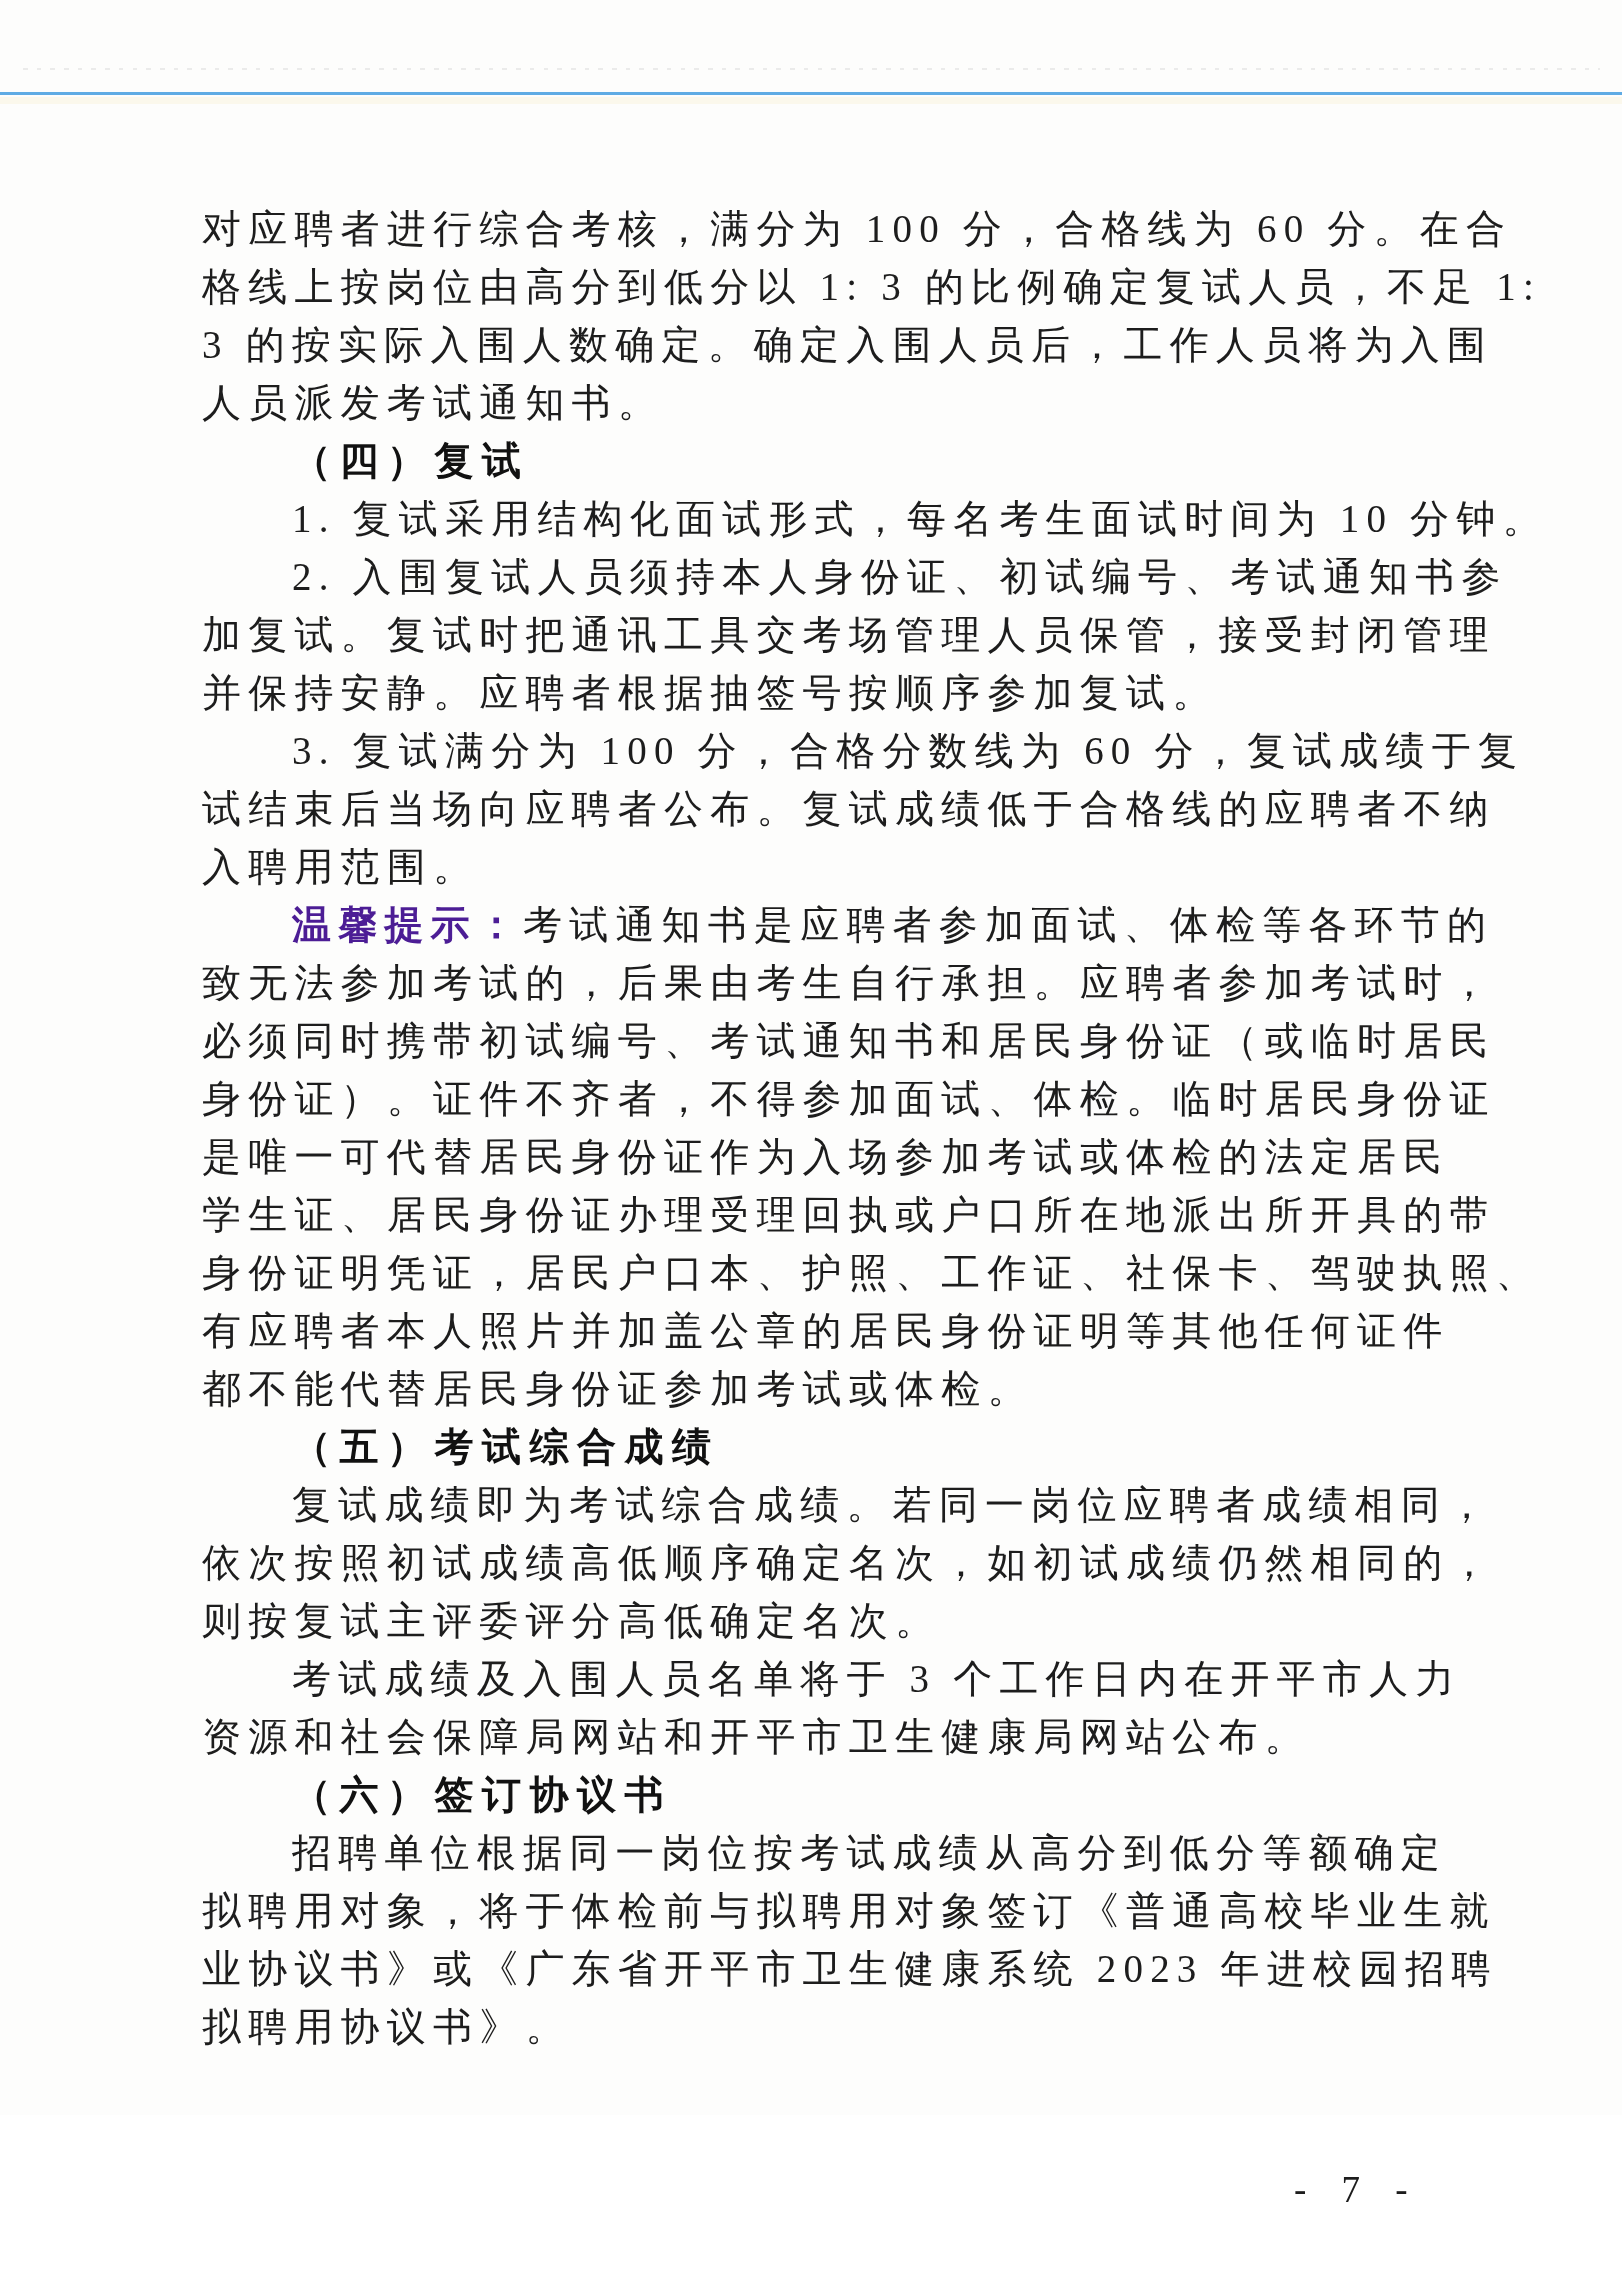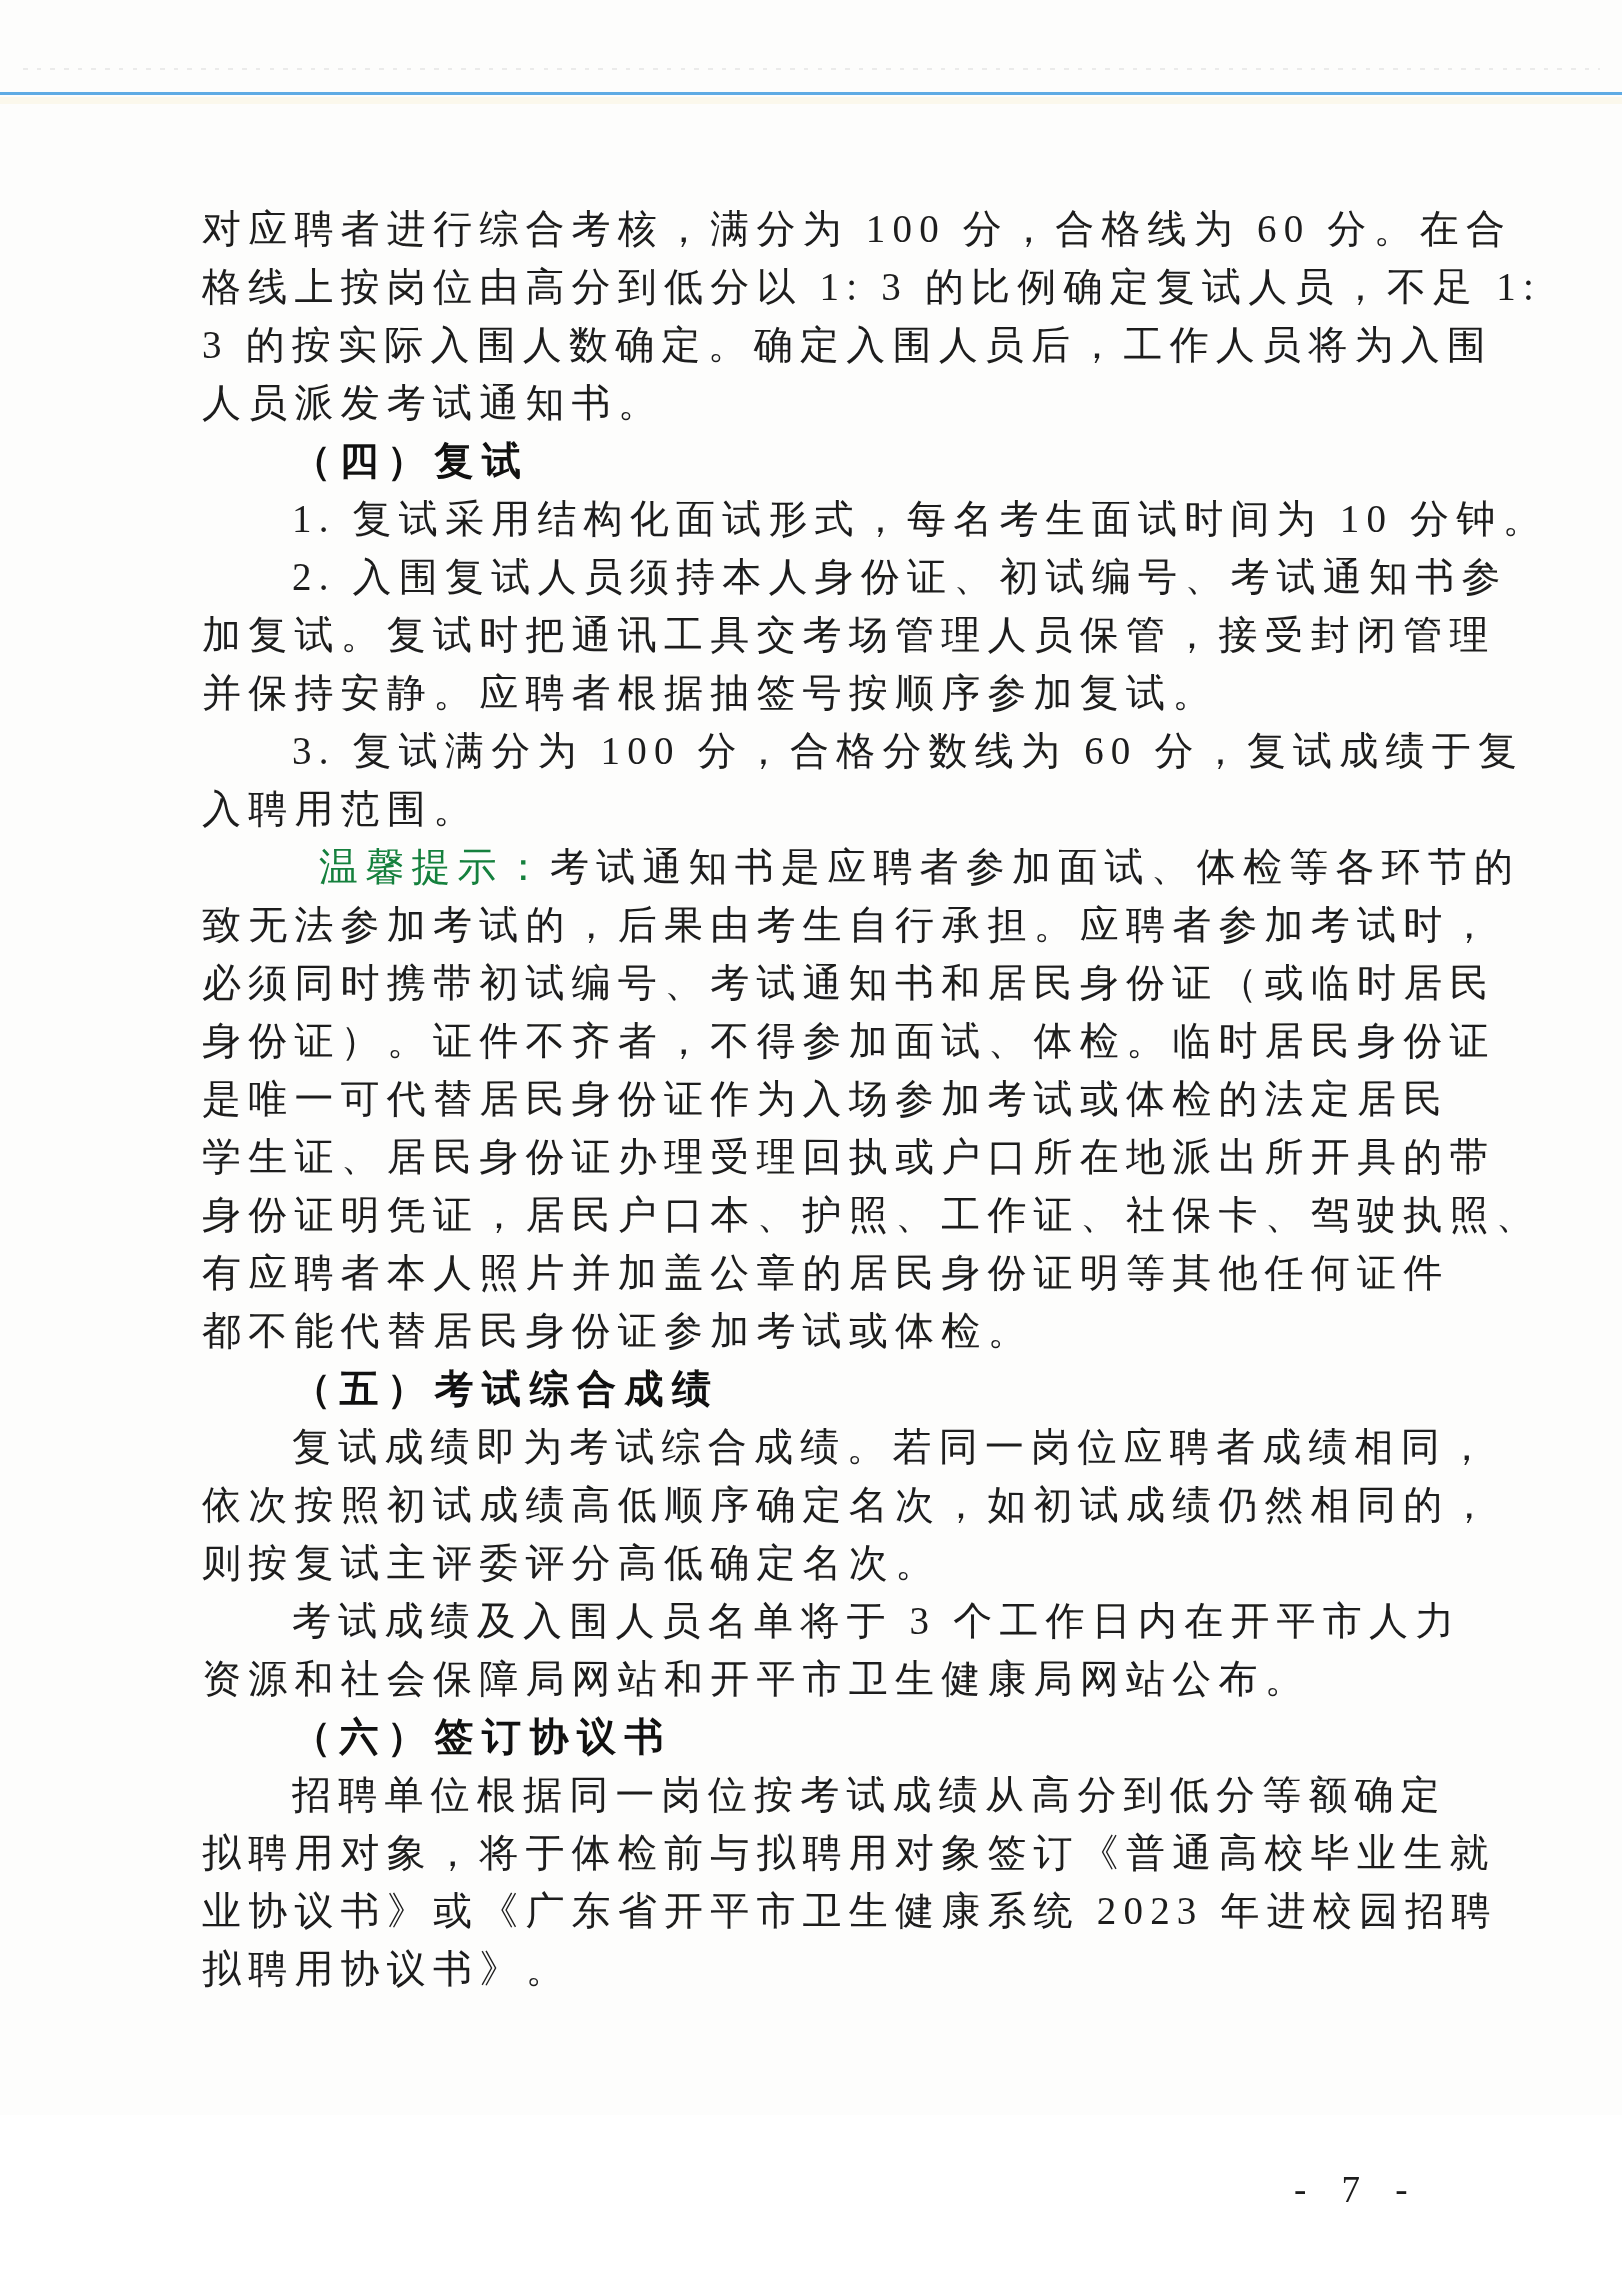--- a/index.html
+++ b/index.html
@@ -67,23 +67,22 @@
   }
   .line.indent {
     padding-left: 90px;
   }
   .line.heading {
     font-weight: bold;
     color: #111111;
     letter-spacing: 8.5px;
   }
   .bold {
-    font-weight: normal;
-    color: #15803d;
-    margin-left: 27px;
+    font-weight: bold;
+    color: #4c1d95;
   }
   .page-number {
     position: absolute;
     left: 1294px;
     top: 2167px;
     font-size: 37px;
     line-height: 46px;
     letter-spacing: 13px;
     color: #1d1d1d;
     white-space: nowrap;
@@ -101,20 +100,21 @@
       <div class="line">对应聘者进行综合考核，满分为 100 分，合格线为 60 分。在合</div>
       <div class="line">格线上按岗位由高分到低分以 1: 3 的比例确定复试人员，不足 1:</div>
       <div class="line">3 的按实际入围人数确定。确定入围人员后，工作人员将为入围</div>
       <div class="line">人员派发考试通知书。</div>
       <div class="line indent heading">（四）复试</div>
       <div class="line indent">1. 复试采用结构化面试形式，每名考生面试时间为 10 分钟。</div>
       <div class="line indent">2. 入围复试人员须持本人身份证、初试编号、考试通知书参</div>
       <div class="line">加复试。复试时把通讯工具交考场管理人员保管，接受封闭管理</div>
       <div class="line">并保持安静。应聘者根据抽签号按顺序参加复试。</div>
       <div class="line indent">3. 复试满分为 100 分，合格分数线为 60 分，复试成绩于复</div>
+      <div class="line">试结束后当场向应聘者公布。复试成绩低于合格线的应聘者不纳</div>
       <div class="line">入聘用范围。</div>
       <div class="line indent"><span class="bold">温馨提示：</span><span>考试通知书是应聘者参加面试、体检等各环节的</span></div>
       <div class="line">致无法参加考试的，后果由考生自行承担。应聘者参加考试时，</div>
       <div class="line">必须同时携带初试编号、考试通知书和居民身份证（或临时居民</div>
       <div class="line">身份证）。证件不齐者，不得参加面试、体检。临时居民身份证</div>
       <div class="line">是唯一可代替居民身份证作为入场参加考试或体检的法定居民</div>
       <div class="line">学生证、居民身份证办理受理回执或户口所在地派出所开具的带</div>
       <div class="line">身份证明凭证，居民户口本、护照、工作证、社保卡、驾驶执照、</div>
       <div class="line">有应聘者本人照片并加盖公章的居民身份证明等其他任何证件</div>
       <div class="line">都不能代替居民身份证参加考试或体检。</div>

